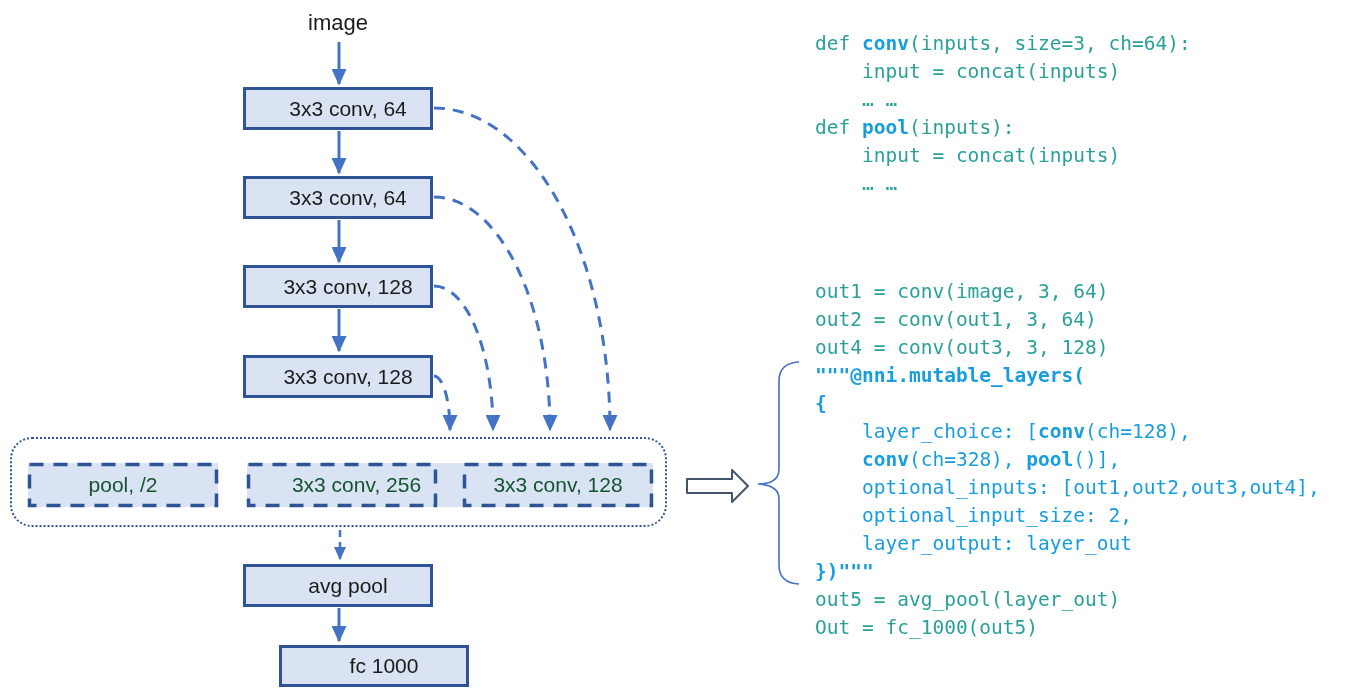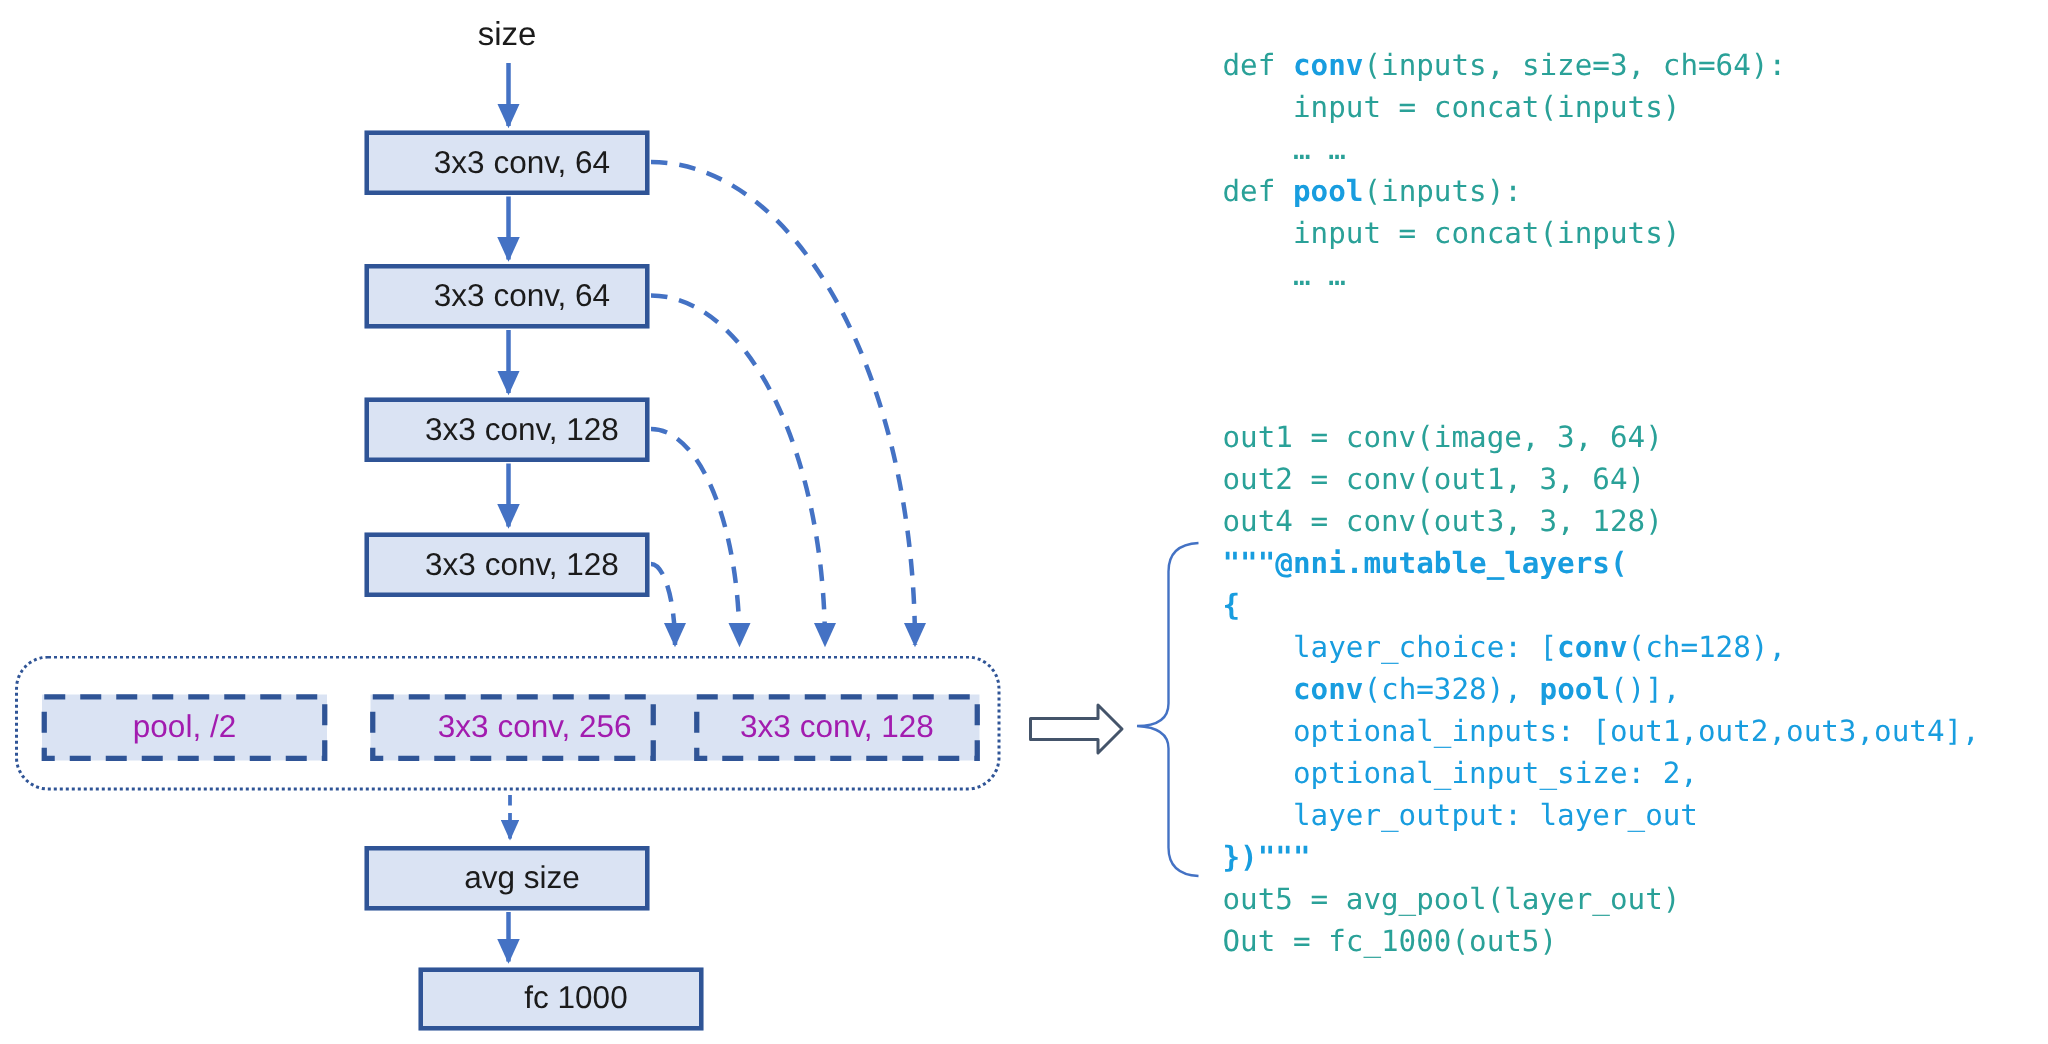--- a/index.html
+++ b/index.html
@@ -10,21 +10,21 @@
   .lbl {
     position:absolute; text-align:center; color:#1b1b1b; font-size:22px;
   }
   .node {
     position:absolute; box-sizing:border-box; display:flex; align-items:center; justify-content:center;
     background:var(--box-fill); border:3px solid var(--box-border);
     color:#1b1b1b; font-size:21px;padding-left:20px;
   }
   .choice-node {
     position:absolute; box-sizing:border-box; display:flex; align-items:center; justify-content:center;
-    background:var(--box-fill); border:none; color:#a21caf; font-size:21px;
+    background:var(--box-fill); border:none; color:#14532d; font-size:21px;
   }
   .choice-container {
     position:absolute; box-sizing:border-box; left:10px; top:437px; width:657px; height:90px;
     border:2px dotted var(--container-border); border-radius:22px;
   }
   svg.overlay { position:absolute; left:0; top:0; pointer-events:none; }
   .flow     { stroke:var(--arrow); stroke-width:3; fill:none; }
   .flow-dash{ stroke:var(--arrow); stroke-width:2.5; fill:none; stroke-dasharray:7 5; }
   .skip     { stroke:var(--arrow); stroke-width:3; fill:none; stroke-dasharray:11 8; }
   .mk       { fill:var(--arrow); }
@@ -40,33 +40,33 @@
   #main-block { margin-top:80px; }
   .seg-t  { color:var(--code-teal); }
   .seg-b  { color:var(--code-blue); }
   .seg-bb { color:var(--code-blue); font-weight:bold; }
 </style>
 </head>
 <body>
 
 <div class="canvas">
 
-  <div class="lbl" style="left:243px; top:10px; width:190px;">size</div>
+  <div class="lbl" style="left:243px; top:10px; width:190px;">image</div>
 
   <div class="node" style="left:243px; top:87px;  width:190px; height:43px;">3x3 conv, 64</div>
   <div class="node" style="left:243px; top:176px; width:190px; height:43px;">3x3 conv, 64</div>
   <div class="node" style="left:243px; top:265px; width:190px; height:43px;">3x3 conv, 128</div>
   <div class="node" style="left:243px; top:355px; width:190px; height:43px;">3x3 conv, 128</div>
 
   <div class="choice-container"></div>
   <div class="choice-node" style="left:28px;  top:463px; width:190px; height:44px;">pool, /2</div>
   <div class="choice-node" style="left:247px; top:463px; width:219px; height:44px;">3x3 conv, 256</div>
   <div class="choice-node" style="left:463px; top:463px; width:190px; height:44px;">3x3 conv, 128</div>
 
-  <div class="node" style="left:243px; top:564px; width:190px; height:43px;">avg size</div>
+  <div class="node" style="left:243px; top:564px; width:190px; height:43px;">avg pool</div>
   <div class="node" style="left:243px; top:645px; width:190px; height:42px;margin-left:36px;">fc 1000</div>
 
   <svg class="overlay" width="1365" height="696" viewBox="0 0 1365 696">
     <defs>
       <marker id="ah" markerUnits="strokeWidth" markerWidth="6" markerHeight="5" refX="5" refY="2.5" orient="auto">
         <path class="mk" d="M0,0 L5.5,2.5 L0,5 Z"></path>
       </marker>
     </defs>
 
     <g>

